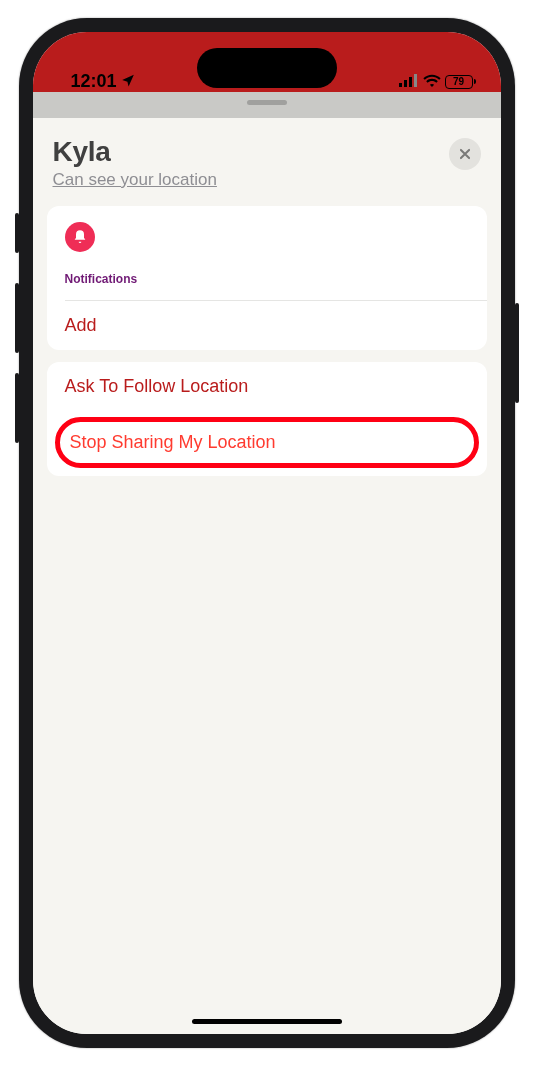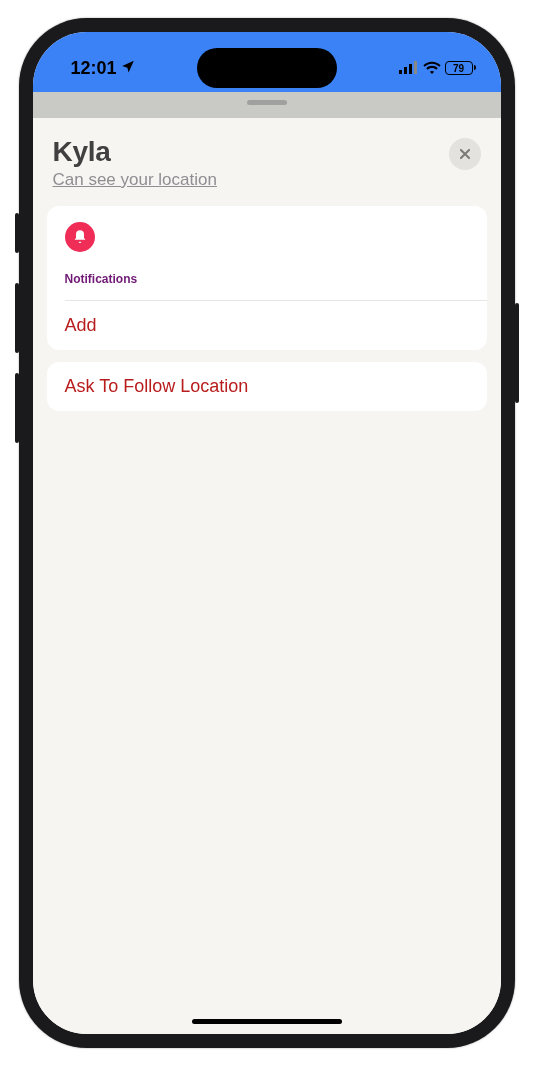--- a/index.html
+++ b/index.html
@@ -51,25 +51,25 @@
       width: 140px;
       height: 40px;
       background: #000;
       border-radius: 22px;
       z-index: 10;
     }
     .status-bar {
       height: 60px;
       display: flex;
       justify-content: space-between;
-      align-items: center;
+      align-items: flex-end;
       padding: 0 28px 0 38px;
       font-size: 18px;
       font-weight: 600;
-      background: #3b82f6;
+      background: #b91c1c;
       padding-top: 12px;
     }
     .status-left {
       display: flex;
       align-items: center;
       gap: 4px;
     }
     .status-right {
       display: flex;
       align-items: center;
@@ -313,18 +313,21 @@
               </svg>
           </div>
           <div class="section-title">Notifications</div>
         </div>
         <div class="divider"></div>
         <div class="list-row link-blue">Add</div>
       </div>
 
       <div class="action-card">
         <div class="list-row link-blue">Ask To Follow Location</div>
+        <div class="highlight-ring">
+          <div class="link-red" style="font-size:18px;">Stop Sharing My Location</div>
+        </div>
       </div>
 
       <div class="home-indicator"></div>
     </div>
   </div>
 </div>
 
 </body></html>

